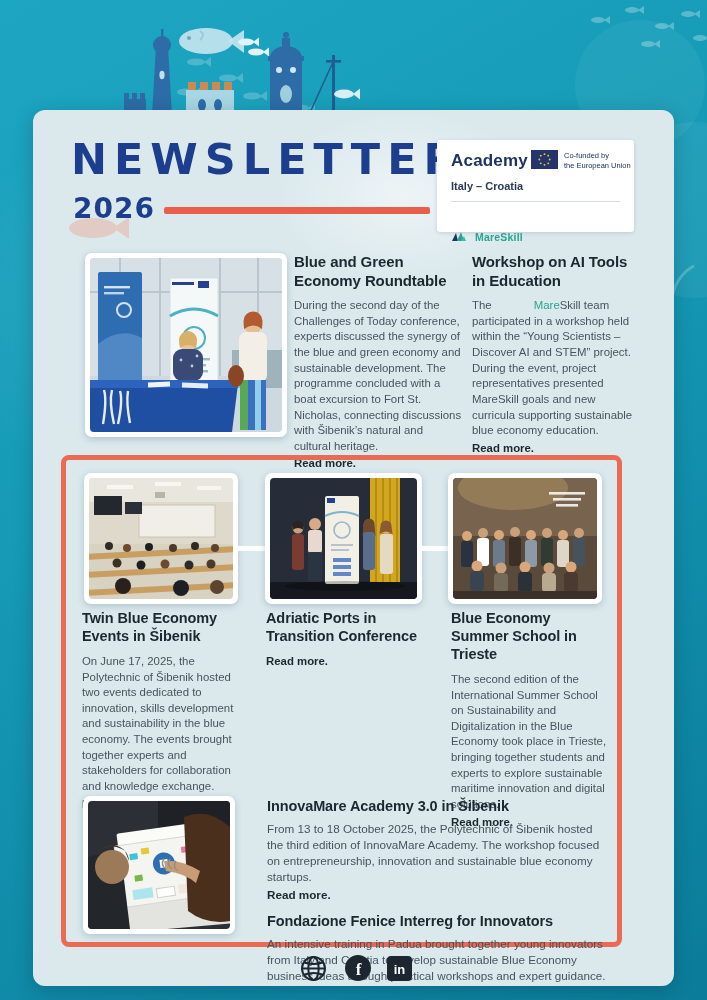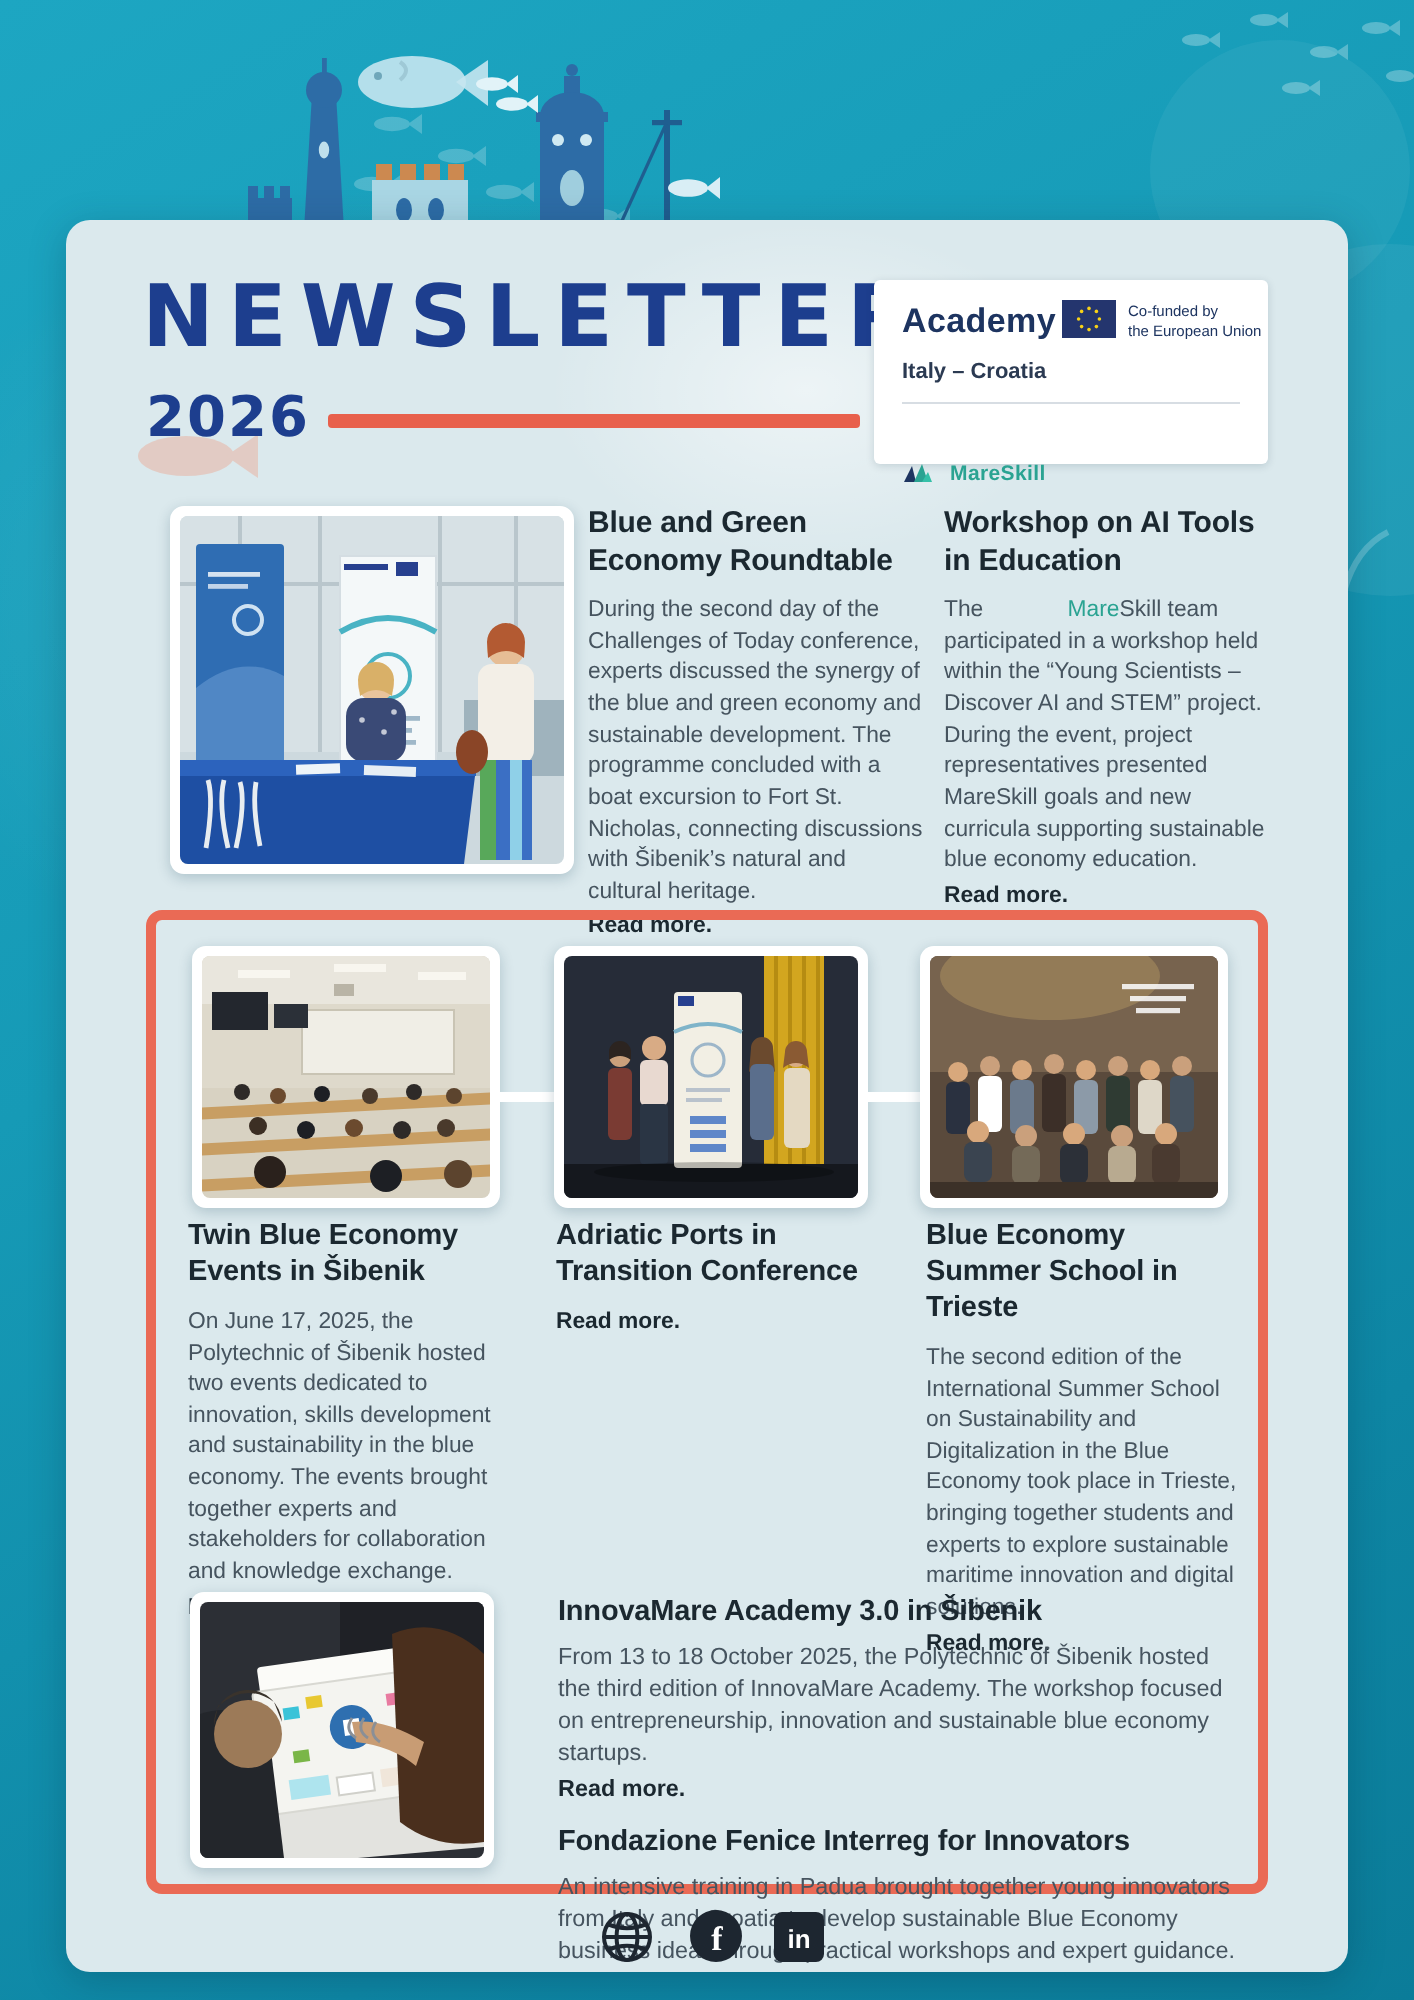--- a/index.html
+++ b/index.html
@@ -47,21 +47,21 @@
   .photo svg{display:block;border-radius:4px;}
   
   .article{position:absolute;}
   .article h3{margin:0 0 8px 0;font-size:15px;line-height:1.24;color:#1b2830;letter-spacing:-.1px;}
   .article p{margin:0;font-size:11.4px;line-height:1.37;color:#46545f;}
   .read-more{display:block;margin-top:2px;font-size:11.4px;font-weight:bold;color:#1b2830;cursor:pointer;text-decoration:none;}
   .read-more.inline{display:inline;}
   .brand-teal{color:#2aa392;padding-left:39px;}
   
   .highlight-box{
-    position:absolute;left:40px;top:345px;width:561px;height:492px;
+    position:absolute;left:28px;top:345px;width:561px;height:492px;
     border:5px solid #ea6a55;border-radius:8px;
   }
   .connector{position:absolute;height:5px;background:#ffffff;top:86px;}
   
   .social-icon{position:absolute;cursor:pointer;}
 </style>
 </head>
 <body>
 
 <div id="page">

